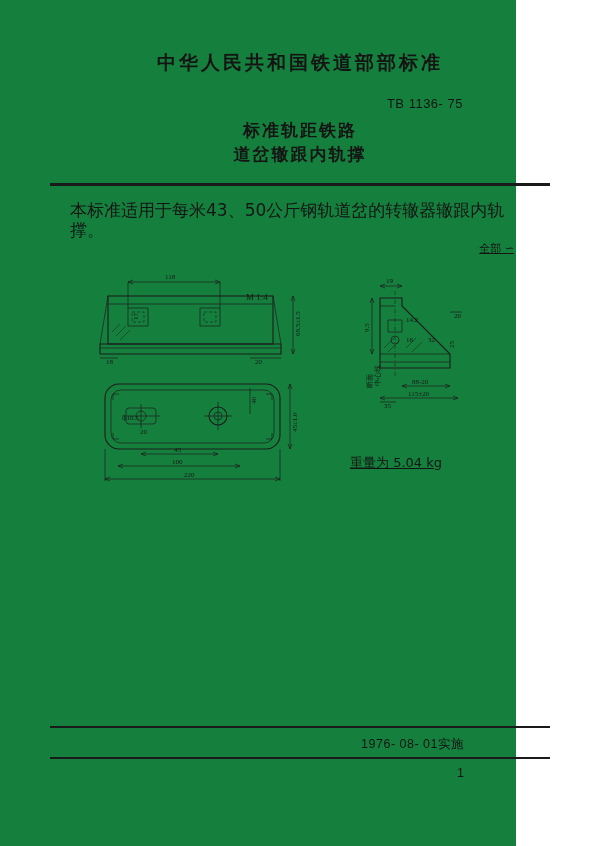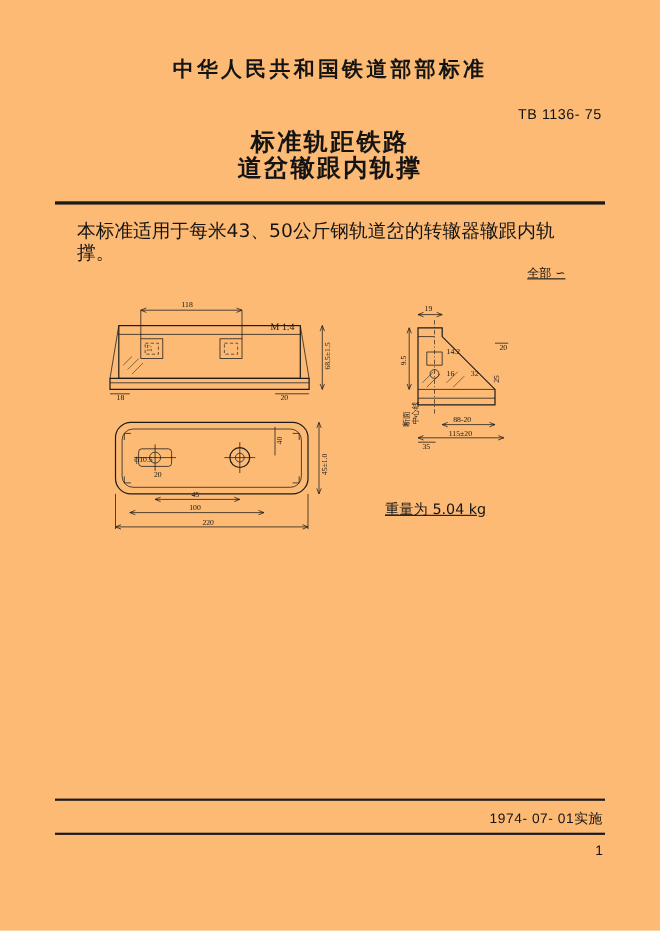--- a/index.html
+++ b/index.html
@@ -11,23 +11,23 @@
     width: 600px;
     height: 846px;
     font-family: "Liberation Sans", sans-serif;
     color: #1a1a1a;
     position: relative;
     overflow: hidden;
   }
   .page {
     position: absolute;
     left: 0; top: 0;
-    width: 600px;
+    width: 516px;
     height: 846px;
-    background: #fdba74;
+    background: #15803d;
   }
 
   
   .std-org {
     position: absolute;
     top: 50px;
     left: 0;
     width: 600px;
     text-align: center;
     font-family: "DejaVu Sans", sans-serif;
@@ -47,21 +47,21 @@
   }
   .title-block {
     position: absolute;
     top: 118px;
     left: 0;
     width: 600px;
     text-align: center;
   }
   .title-line {
     font-family: "DejaVu Sans", sans-serif;
-    font-size: 22px;
+    font-size: 17px;
     font-weight: bold;
     letter-spacing: 2px;
     color: #141414;
     line-height: 24px;
   }
   .rule-top {
     position: absolute;
     left: 50px;
     top: 183px;
     width: 500px;
@@ -331,17 +331,17 @@
 
       <text x="334" y="172">35</text>
       <line class="thin" x1="330" y1="166" x2="346" y2="166"></line>
 
       <text x="356" y="106">16</text>
       <text x="378" y="106">32</text>
     </svg>
   </div>
 
   <div class="rule-bottom"></div>
-  <div class="footer-right">1974- 07- 01实施</div>
+  <div class="footer-right">1976- 08- 01实施</div>
   <div class="rule-footer2"></div>
   <div class="page-num">1</div>
 
 </div>
 
 </body></html>

